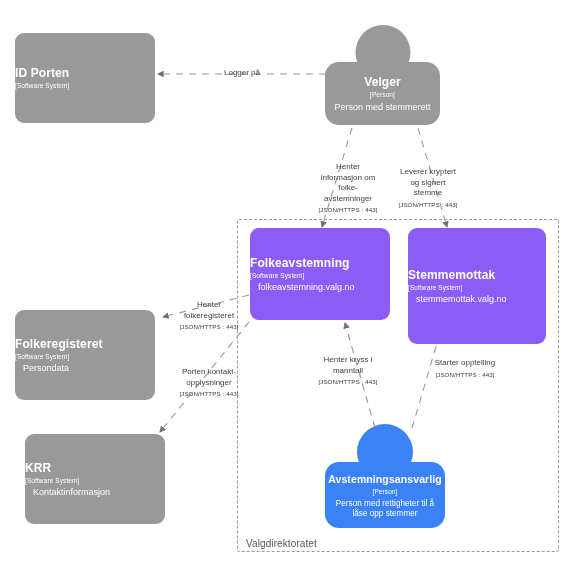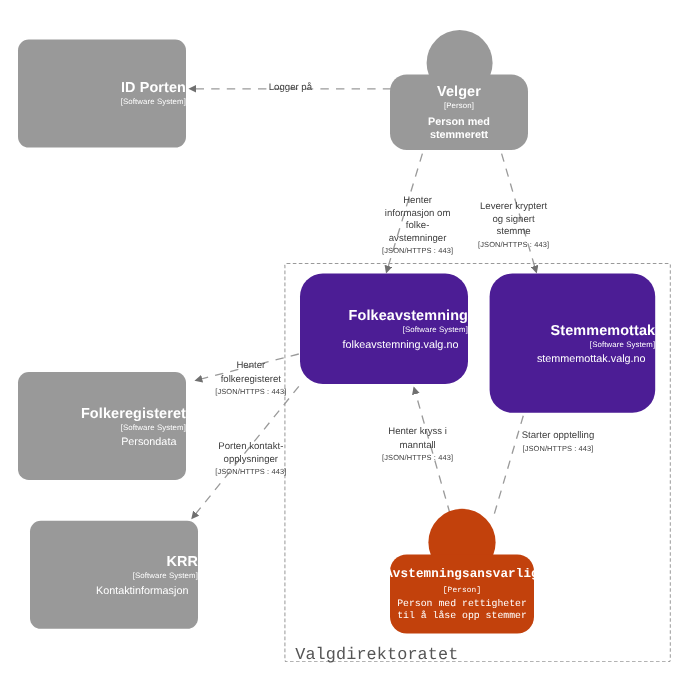--- a/index.html
+++ b/index.html
@@ -18,21 +18,21 @@
     position: absolute;
     left: 0; top: 0;
     width: 570px;
     height: 582px;
   }
   .node {
     position: absolute;
     box-sizing: border-box;
     display: flex;
     flex-direction: column;
-    align-items: flex-end;
+    align-items: flex-start;
     justify-content: center;
     text-align: center;
     color: #ffffff;
     z-index: 5;
   }
   .node-title {
     font-weight: bold;
     font-size: 12px;
     line-height: 14px;
     letter-spacing: 0.1px;
@@ -48,21 +48,21 @@
     line-height: 11px;
     margin-top: 2px;
     padding: 0 8px;
   }
 
   
   .sysbox {
     border-radius: 9px;
   }
   .sysbox.gray  { background: #999999; }
-  .sysbox.blue  { background: #4c1d95; border-radius: 19px; }
+  .sysbox.blue  { background: #8b5cf6; }
 
   
   .person {
     position: absolute;
     z-index: 5;
   }
   .person .head {
     position: absolute;
     border-radius: 50%;
     left: 50%;
@@ -76,37 +76,36 @@
     right: 0;
     border-radius: 14px;
     display: flex;
     flex-direction: column;
     align-items: center;
     justify-content: center;
     text-align: center;
     color: #ffffff;
   }
   .person.gray .head, .person.gray .body { background: #999999; }
-  .person.blue .head, .person.blue .body { background: #c2410c; font-family: Liberation Mono, monospace; }
+  .person.blue .head, .person.blue .body { background: #3b82f6; }
 
   
   .boundary {
     position: absolute;
     border: 1.4px dashed #9a9a9a;
     border-radius: 2px;
     z-index: 1;
     background: transparent;
   }
   .boundary-label {
     position: absolute;
-    font-size: 14px;
+    font-size: 10px;
     color: #555555;
     z-index: 2;
     letter-spacing: 0.1px;
-    font-family: Liberation Mono, monospace;
   }
 
   
   .rel {
     position: absolute;
     text-align: center;
     color: #404040;
     z-index: 4;
     line-height: 10.5px;
   }
@@ -153,21 +152,21 @@
 <div class="node sysbox gray" style="left:15px; top:33px; width:140px; height:90px;">
   <div class="node-title">ID Porten</div>
   <div class="node-type">[Software System]</div>
 </div>
 
 <div class="person gray" style="left:325px; top:25px; width:115px; height:100px;">
   <div class="head" style="width:55px; height:55px;"></div>
   <div class="body" style="height:63px;">
     <div class="node-title">Velger</div>
     <div class="node-type">[Person]</div>
-    <div class="node-desc" style="margin-top:3px;font-weight:bold;">Person med stemmerett</div>
+    <div class="node-desc" style="margin-top:3px;">Person med stemmerett</div>
   </div>
 </div>
 
 <div class="node sysbox blue" style="left:250px; top:228px; width:140px; height:92px;">
   <div class="node-title">Folkeavstemning</div>
   <div class="node-type">[Software System]</div>
   <div class="node-desc">folkeavstemning.valg.no</div>
 </div>
 
 <div class="node sysbox blue" style="left:408px; top:228px; width:138px; height:116px;">

